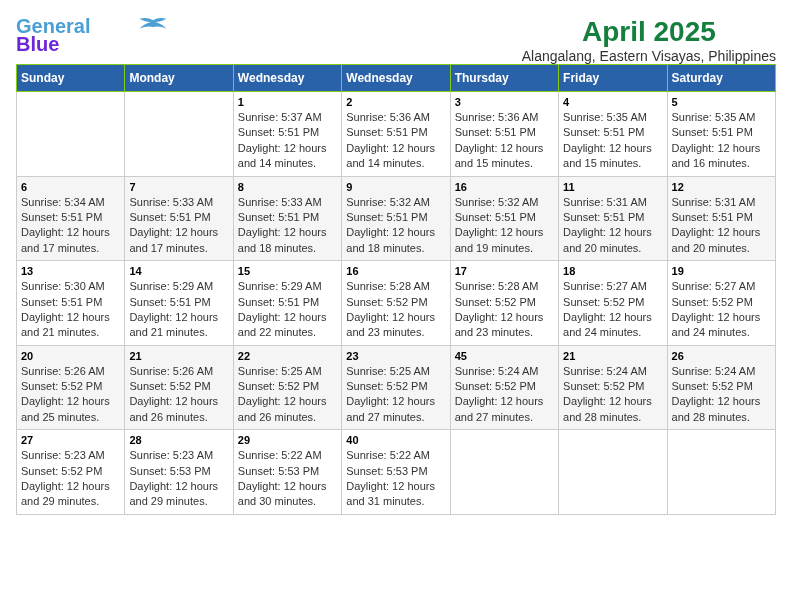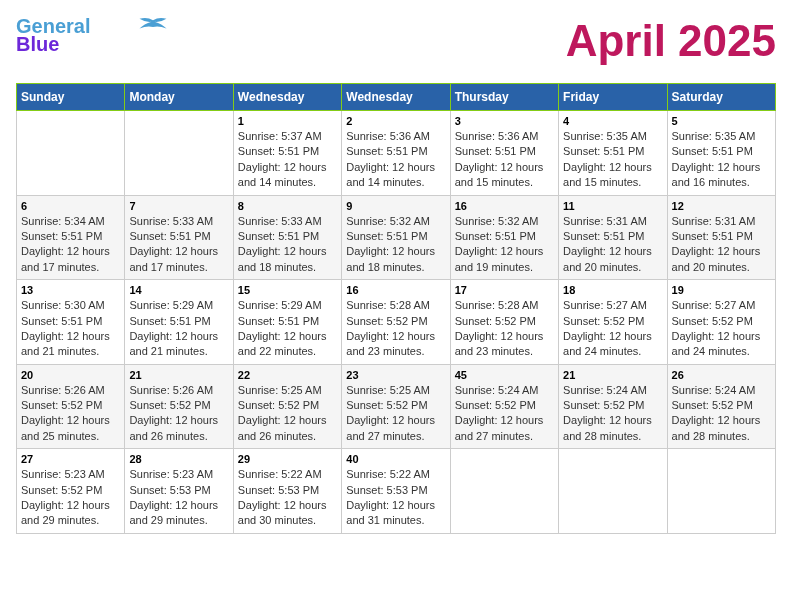--- a/index.html
+++ b/index.html
@@ -7,21 +7,21 @@
       font-family: Arial, sans-serif;
       background: #fff;
       width: 792px;
       min-height: 612px;
       padding: 16px;
     }
     .header-area {
       display: flex;
       justify-content: space-between;
       align-items: flex-start;
-      margin-bottom: 17px;
+      margin-bottom: 0;
     }
     .logo {
       display: flex;
       flex-direction: column;
       align-items: flex-start;
     }
     .logo-text {
       font-size: 20px;
       font-weight: bold;
       color: #1a3a5c;
@@ -33,23 +33,23 @@
     .logo-bird {
       width: 30px;
       height: 18px;
       margin-left: 48px;
       margin-top: -4px;
     }
     .title-area {
       text-align: right;
     }
     .month-title {
-      font-size: 44px;
+      font-size: 28px;
       font-weight: bold;
-      color: #be185d;
+      color: #15803d;
       text-align: center;
     }
     .location-title {
       font-size: 14px;
       color: #333;
     }
     table {
       width: 100%;
       border-collapse: collapse;
       font-size: 10px;
@@ -95,20 +95,21 @@
     <div style="display:flex; align-items:center;">
       <span class="logo-text"><span>General</span></span>
       <svg class="logo-bird" viewBox="0 0 40 20" xmlns="http://www.w3.org/2000/svg">
         <path d="M20 5 Q28 0 38 3 Q30 8 22 7 Q32 10 38 16 Q28 12 20 14 Q12 12 2 16 Q8 10 18 7 Q10 8 2 3 Q12 0 20 5Z" fill="#4a9fd4"></path>
       </svg>
     </div>
     <span class="logo-text" style="color:#6d28d9; margin-top:-2px;">Blue</span>
   </div>
   <div class="title-area">
     <div class="month-title">April 2025</div>
+    <div class="location-title">Alangalang, Eastern Visayas, Philippines</div>
   </div>
 </div>
 
 <table>
   <thead>
     <tr id="header-row">
         <th>Sunday</th>
         <th>Monday</th>
         <th>Wednesday</th>
         <th>Wednesday</th>

